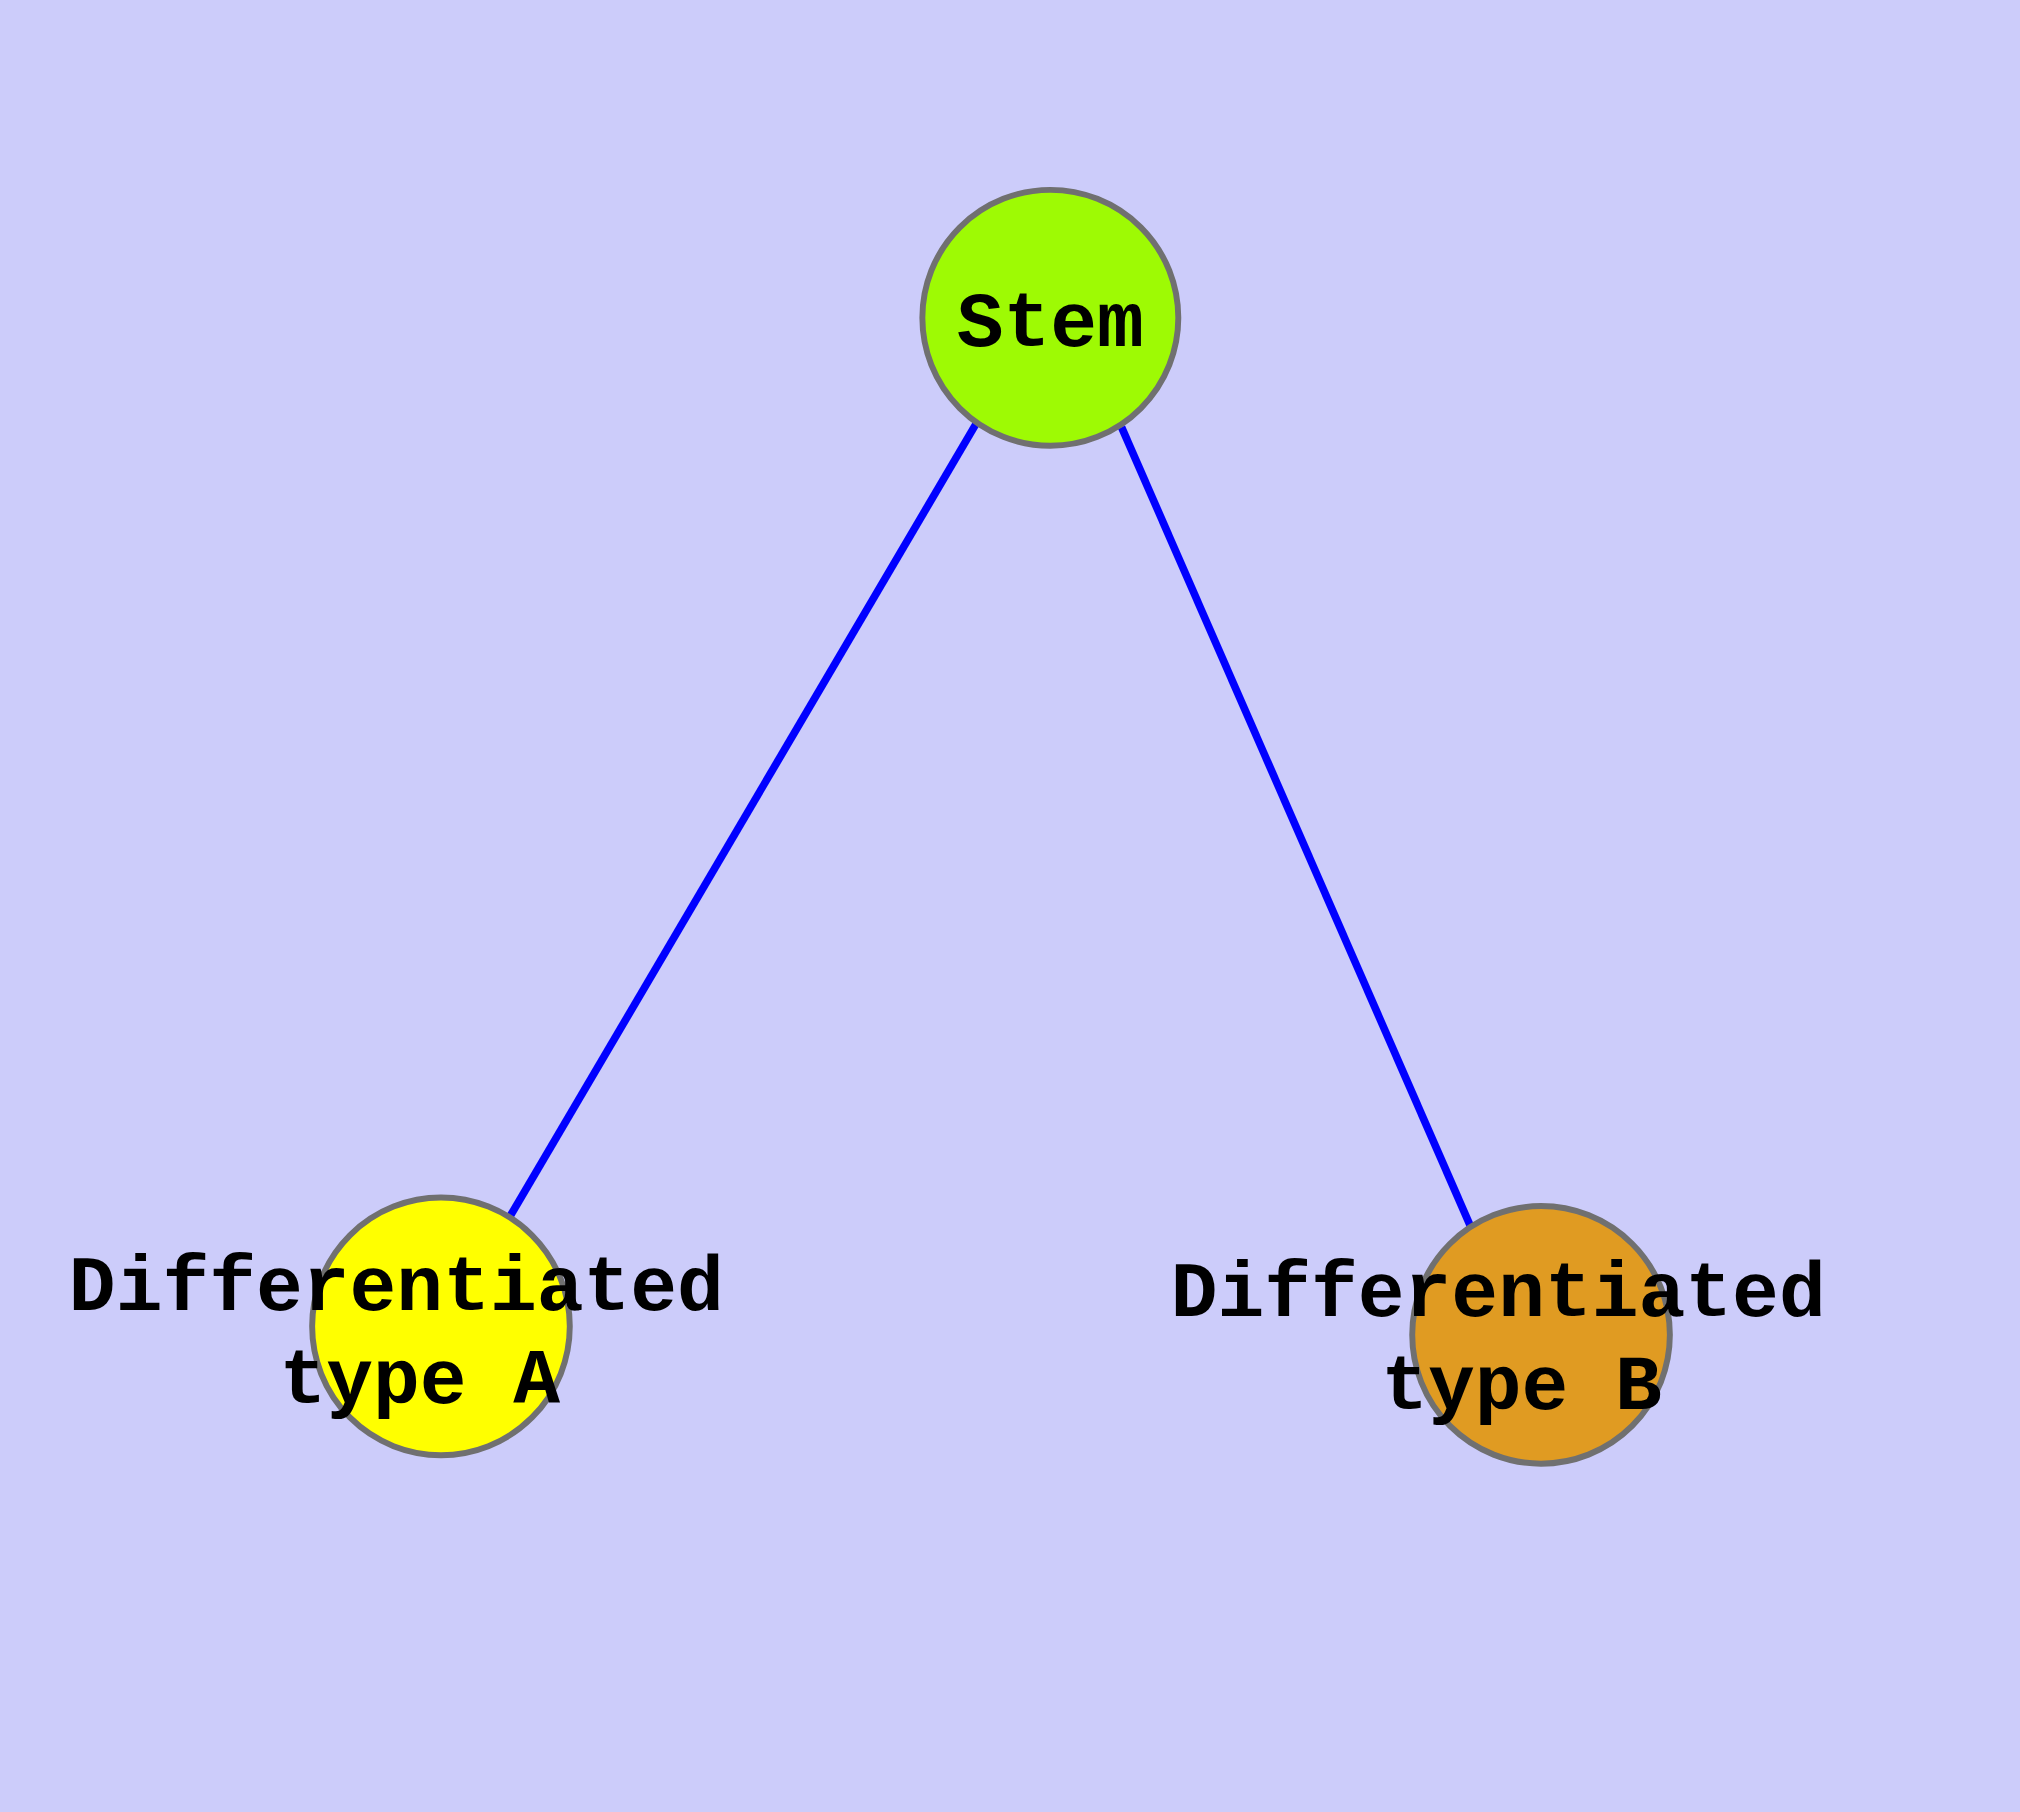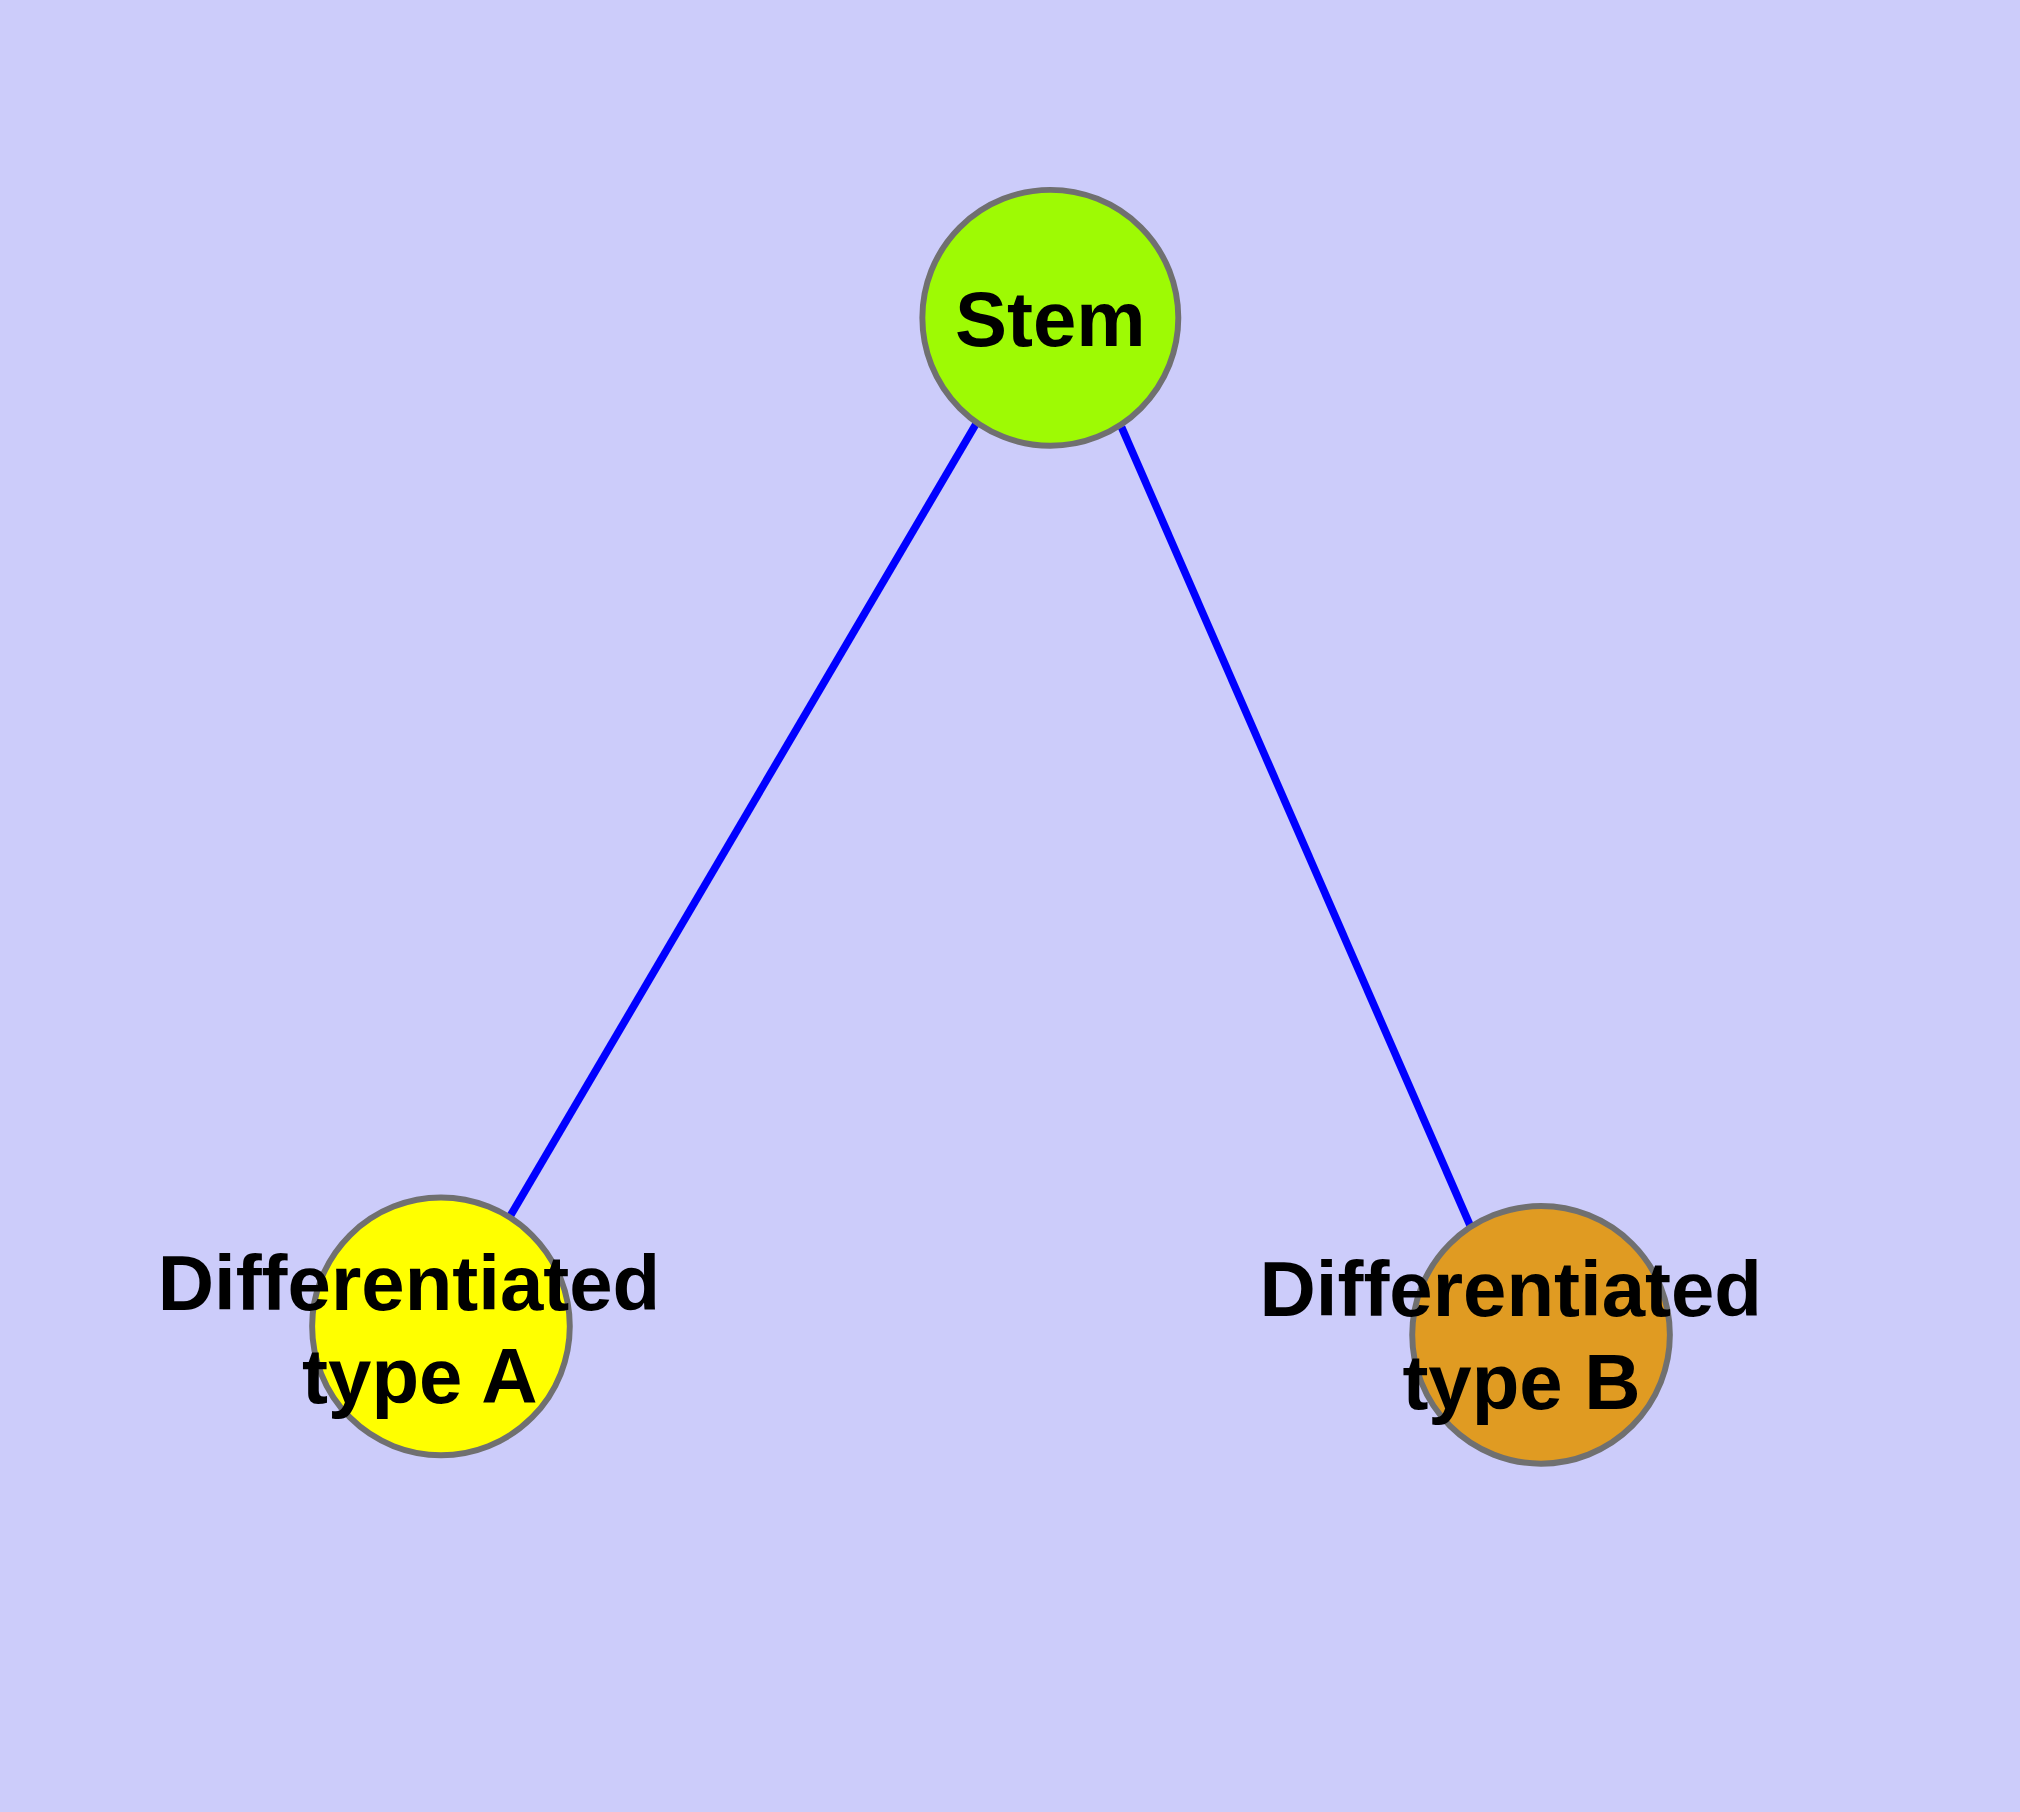--- a/index.html
+++ b/index.html
@@ -6,21 +6,21 @@
     margin: 0;
     padding: 0;
     background: #ffffff;
   }
   #canvas {
     position: relative;
     width: 2021px;
     height: 1812px;
     background: #ccccfa;
     overflow: hidden;
-    font-family: Liberation Sans, sans-serif;
+    font-family: Liberation Mono, monospace;
   }
   #graph-svg {
     position: absolute;
     left: 0;
     top: 0;
     width: 2021px;
     height: 1812px;
   }
   .node-label {
     font-weight: bold;

